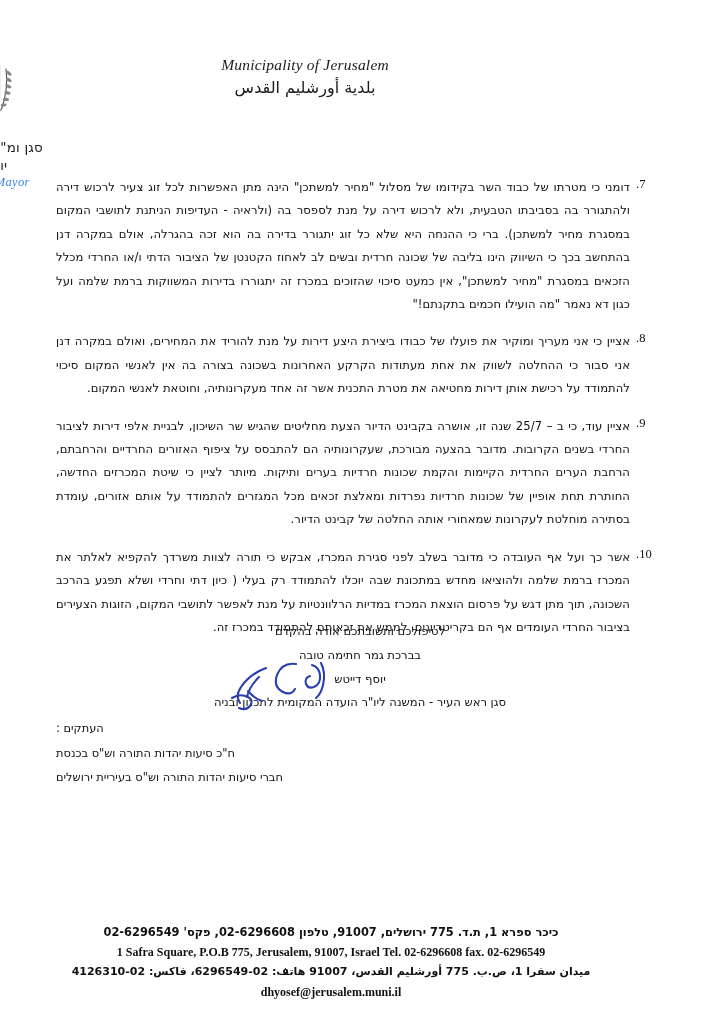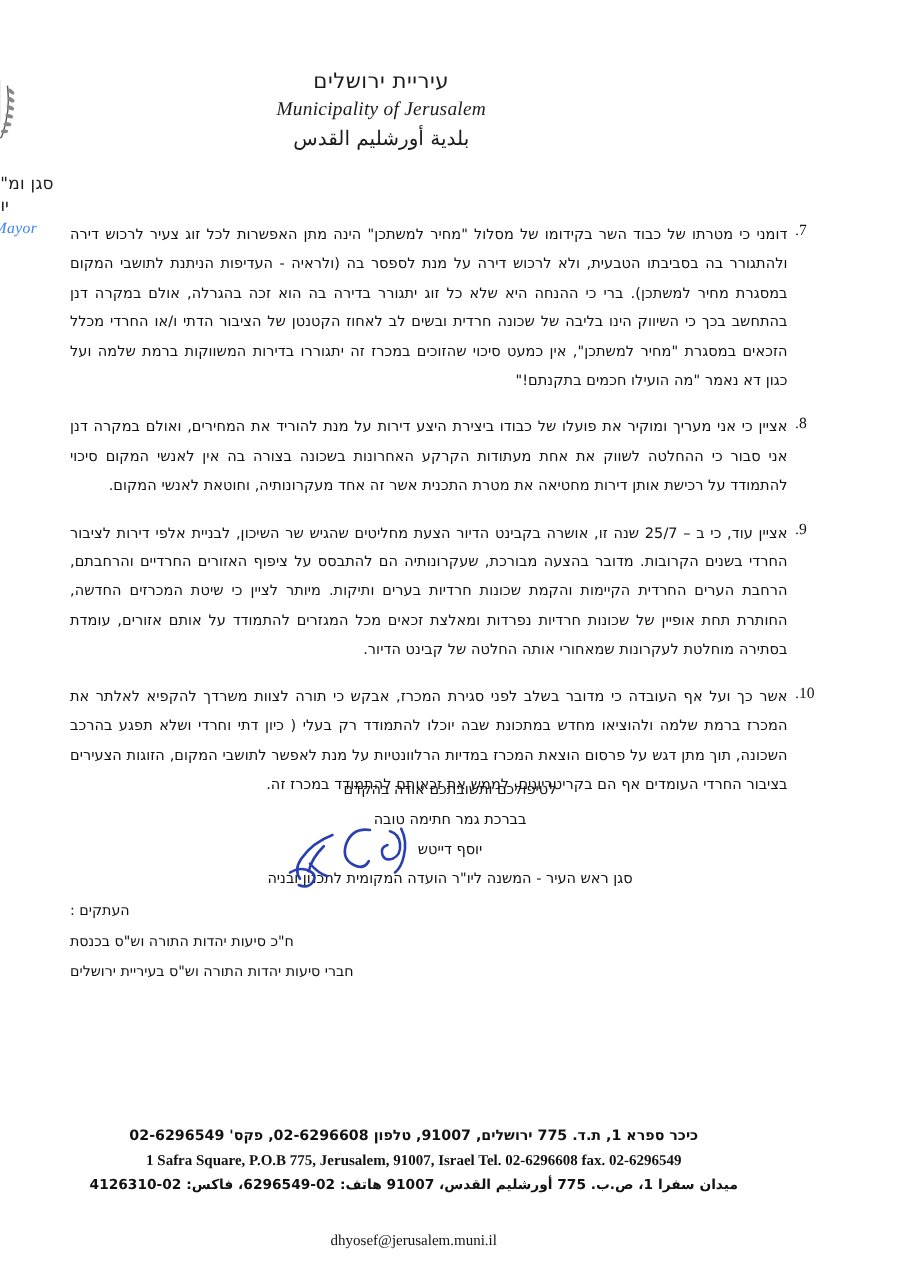--- a/index.html
+++ b/index.html
@@ -218,26 +218,25 @@
   .f-ar {
     font-family: "DejaVu Sans", "Liberation Sans", sans-serif;
     font-size: 11px;
     font-weight: bold;
     color: #111;
     direction: rtl;
     line-height: 1.75;
   }
   .f-mail {
     font-family: "Liberation Serif", "DejaVu Serif", serif;
-    font-weight: normal;
+    font-weight: bold;
     font-size: 12px;
     color: #111;
     direction: ltr;
     line-height: 1.7;
-    margin-top: 24px;
   }
 </style>
 </head>
 <body>
 
 <div class="page">
 
   <div class="header">
 
     <div class="letterhead-left">
@@ -290,21 +289,20 @@
         </g>
 
         <path d="M22 66 Q48 78 74 66" fill="none" stroke="#666" stroke-width="1.2"></path>
       </svg>
       <div class="lh-line1">סגן ומ"מ ראש העירייה</div>
       <div class="lh-line2">יוסף דייטש</div>
       <div class="lh-line3">First Deputy Mayor</div>
     </div>
 
     <div class="letterhead-center">
-      <div class="hdr-he">עיריית ירושלים</div>
       <div class="hdr-en">Municipality of Jerusalem</div>
       <div class="hdr-ar">بلدية أورشليم القدس</div>
     </div>
 
   </div>
 
   <div class="body-block">
 
     <div class="para">
       <div class="para-num">.7</div>

